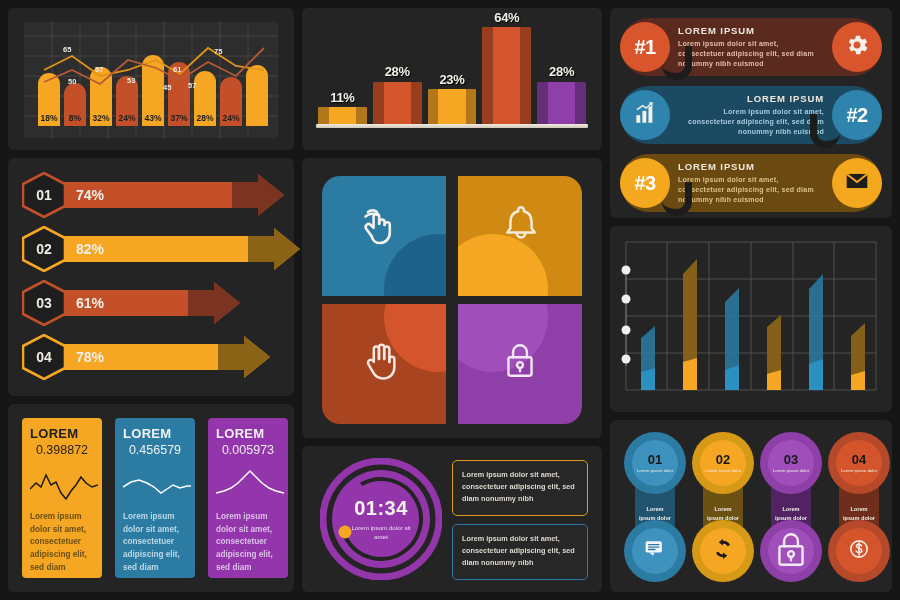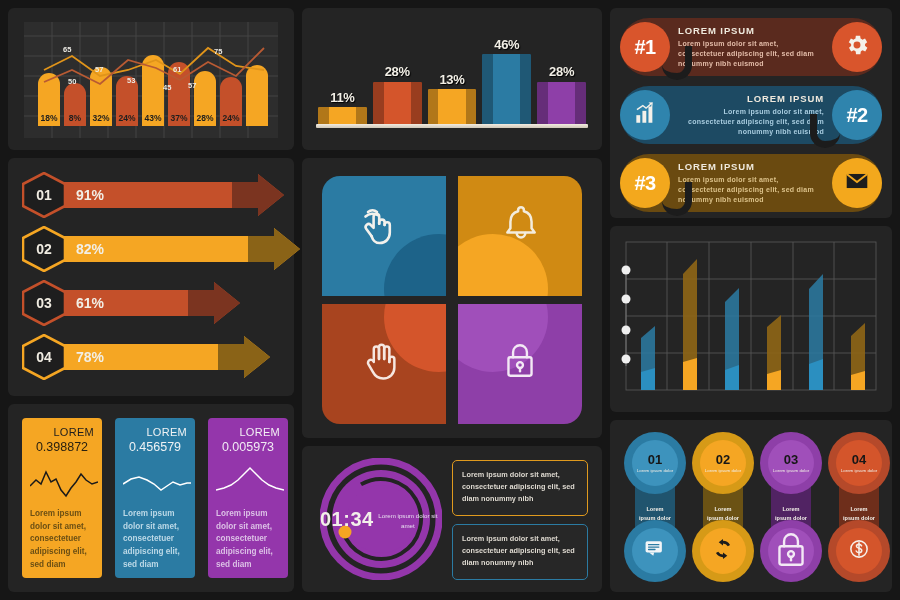--- a/index.html
+++ b/index.html
@@ -61,35 +61,35 @@
   .hexnum { position: absolute; left: 0; top: 0; width: 44px; height: 46px; z-index: 4; }
   .hexnum span { position: absolute; inset: 0; display: flex; align-items: center; justify-content: center;
                  font-size: 14px; font-weight: bold; color: #f0ece2; }
   .arrow-pct { position: absolute; left: 54px; top: 50%; transform: translateY(-50%);
                font-size: 14px; font-weight: bold; color: #f2efe6; z-index: 4; }
 
   
   #p-cards { left: 8px; top: 404px; width: 286px; height: 188px; }
   .mini-card { position: absolute; top: 14px; width: 80px; height: 160px; border-radius: 4px;
                padding: 8px 8px 0; }
-  .mc-title { font-size: 11px; font-weight: normal; text-align: right; letter-spacing: 0.3px; }
+  .mc-title { font-size: 13px; font-weight: bold; text-align: left; letter-spacing: 0.3px; }
   .mc-num { font-size: 12.5px; text-align: center; margin-top: 2px; }
   .mc-spark { height: 40px; margin-top: 6px; }
   .mc-body { font-size: 8.2px; line-height: 1.55; margin-top: 4px; font-weight: bold; }
 
   
   #p-tiles { left: 302px; top: 158px; width: 300px; height: 280px; }
   .tile { position: absolute; width: 124px; height: 120px; overflow: hidden; }
   .tile .blob { position: absolute; width: 110px; height: 110px; border-radius: 50%; }
   .tile svg { position: absolute; z-index: 2; }
 
   
   #p-timer { left: 302px; top: 446px; width: 300px; height: 146px; }
   .dial { position: absolute; left: 18px; top: 12px; width: 122px; height: 122px; }
-  .dial-txt { position: absolute; inset: 0; display: flex; flex-direction: row;
+  .dial-txt { position: absolute; inset: 0; display: flex; flex-direction: column;
               align-items: center; justify-content: center; z-index: 5; }
   .dial-time { font-size: 20px; font-weight: bold; color: #f3f0ea; letter-spacing: 0.5px; }
   .dial-sub { font-size: 6.2px; color: #e8dff0; text-align: center; width: 74px; line-height: 1.5; margin-top: 3px; }
   .note { position: absolute; right: 14px; width: 136px; height: 56px; border-radius: 5px;
           border: 1.6px solid; padding: 8px 9px; background: #272727; }
   .note p { font-size: 7.3px; line-height: 1.65; color: #ded9d0; font-weight: bold; }
 
   
   #p-grid { left: 610px; top: 226px; width: 282px; height: 186px; }
 
@@ -176,26 +176,26 @@
       <div class="bar-row" id="bar-row">
           <div class="bar-cell">
             <div class="bar-val" style="bottom:17.714285714285715%">11%</div>
             <div class="bar-body" style="height:15.714285714285714%;background:#f5a623"></div>
           </div>
           <div class="bar-cell">
             <div class="bar-val" style="bottom:42%">28%</div>
             <div class="bar-body" style="height:40%;background:#d4552b"></div>
           </div>
           <div class="bar-cell">
-            <div class="bar-val" style="bottom:34.857142857142854%">13%</div>
+            <div class="bar-val" style="bottom:34.857142857142854%">23%</div>
             <div class="bar-body" style="height:32.857142857142854%;background:#f5a623"></div>
           </div>
           <div class="bar-cell">
-            <div class="bar-val" style="bottom:67.71428571428571%">46%</div>
-            <div class="bar-body" style="height:65.71428571428571%;background:#2b7ba3"></div>
+            <div class="bar-val" style="bottom:93.42857142857143%">64%</div>
+            <div class="bar-body" style="height:91.42857142857143%;background:#d4552b"></div>
           </div>
           <div class="bar-cell">
             <div class="bar-val" style="bottom:42%">28%</div>
             <div class="bar-body" style="height:40%;background:#8e3fa8"></div>
           </div>
         </div>
       <div class="bar-base"></div>
     </div>
   </div>
 
@@ -253,21 +253,21 @@
       </div>
   </div>
 
   <div class="panel" id="p-arrows">
     <div id="arrow-host">
         <div class="arrow-row" style="top: 14px; width: 260px;"><svg width="266" height="46" viewBox="0 0 266 46">
             <path d="M22,10 L236,10 L236,2 L262,23 L236,44 L236,36 L22,36 Z" fill="#c4502a"></path>
             <path d="M210,10 L236,10 L236,2 L262,23 L236,44 L236,36 L210,36 Z" fill="#7b3420"></path>
           </svg><div class="hexnum"><svg width="44" height="46" viewBox="0 0 44 46">
               <polygon points="22,1 43,12 43,34 22,45 1,34 1,12" fill="#1e1e1e" stroke="#c4502a" stroke-width="2.6"></polygon>
-            </svg><span>01</span></div><div class="arrow-pct">91%</div></div>
+            </svg><span>01</span></div><div class="arrow-pct">74%</div></div>
         <div class="arrow-row" style="top: 68px; width: 276px;"><svg width="282" height="46" viewBox="0 0 282 46">
             <path d="M22,10 L252,10 L252,2 L278,23 L252,44 L252,36 L22,36 Z" fill="#f5a623"></path>
             <path d="M226,10 L252,10 L252,2 L278,23 L252,44 L252,36 L226,36 Z" fill="#8a6317"></path>
           </svg><div class="hexnum"><svg width="44" height="46" viewBox="0 0 44 46">
               <polygon points="22,1 43,12 43,34 22,45 1,34 1,12" fill="#1e1e1e" stroke="#f5a623" stroke-width="2.6"></polygon>
             </svg><span>02</span></div><div class="arrow-pct">82%</div></div>
         <div class="arrow-row" style="top: 122px; width: 216px;"><svg width="222" height="46" viewBox="0 0 222 46">
             <path d="M22,10 L192,10 L192,2 L218,23 L192,44 L192,36 L22,36 Z" fill="#c4502a"></path>
             <path d="M166,10 L192,10 L192,2 L218,23 L192,44 L192,36 L166,36 Z" fill="#7b3420"></path>
           </svg><div class="hexnum"><svg width="44" height="46" viewBox="0 0 44 46">

